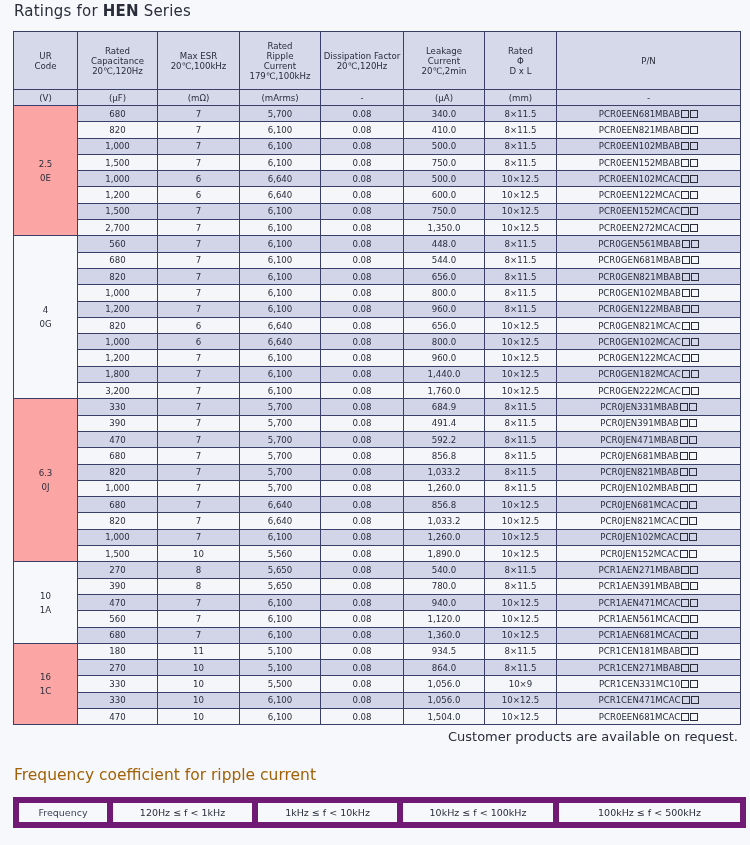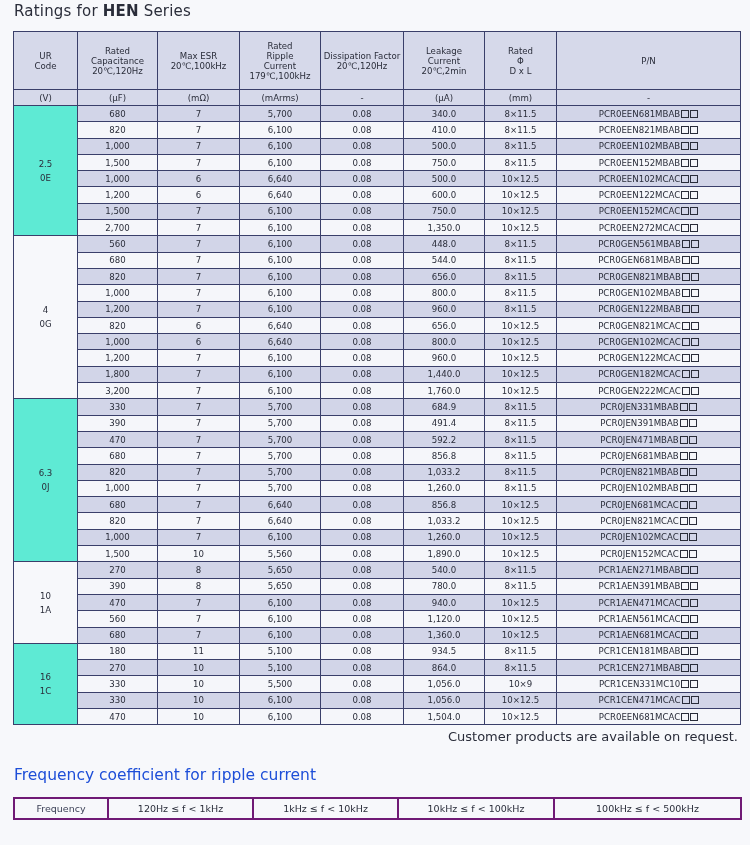--- a/index.html
+++ b/index.html
@@ -39,39 +39,39 @@
     background: #d6d9ea;
     height: 15px;
   }
   table.ratings tr.data td {
     height: 15.3px;
     line-height: 14px;
   }
   table.ratings tr.data.s td.v { background: #d2d5e8; }
   table.ratings tr.data.w td.v { background: #f5f6fa; }
   table.ratings td.grp { font-size: 8.6px; line-height: 11px; }
-  table.ratings td.grp.s { background: #5eead4; }
+  table.ratings td.grp.s { background: #fca5a5; }
   table.ratings td.grp.w { background: #f7f8fb; }
   table.ratings tr.data td.v { border-top: 1px solid #3a3f6a; }
   .pn-box { display: inline-block; width: 6px; height: 6px; border: 1px solid #2a2d3a; margin-left: 1px; vertical-align: -1px; }
   .note {
     position: absolute; right: 12px; top: 729px;
     font-size: 13px; color: #2a2d3a;
   }
   .subtitle {
     position: absolute; left: 14px; top: 766px;
-    font-size: 15.5px; color: #1d4ed8;
+    font-size: 15.5px; color: #a16207;
   }
   table.freq {
     position: absolute; left: 13px; top: 797px;
     width: 727px; border-collapse: collapse;
     font-size: 9.5px; table-layout: fixed;
   }
   table.freq td {
-    border: 2px solid #701a75; text-align: center; height: 19px; padding: 0;
+    border: 6px solid #701a75; text-align: center; height: 19px; padding: 0;
     background: #f7f8fb;
   }
   table.freq td.hdr { color: #3a3f55; }
 </style>
 </head>
 <body>
 
 <div class="title"><span>Ratings for </span><b>HEN</b><span> Series</span></div>
 
 <table class="ratings">

